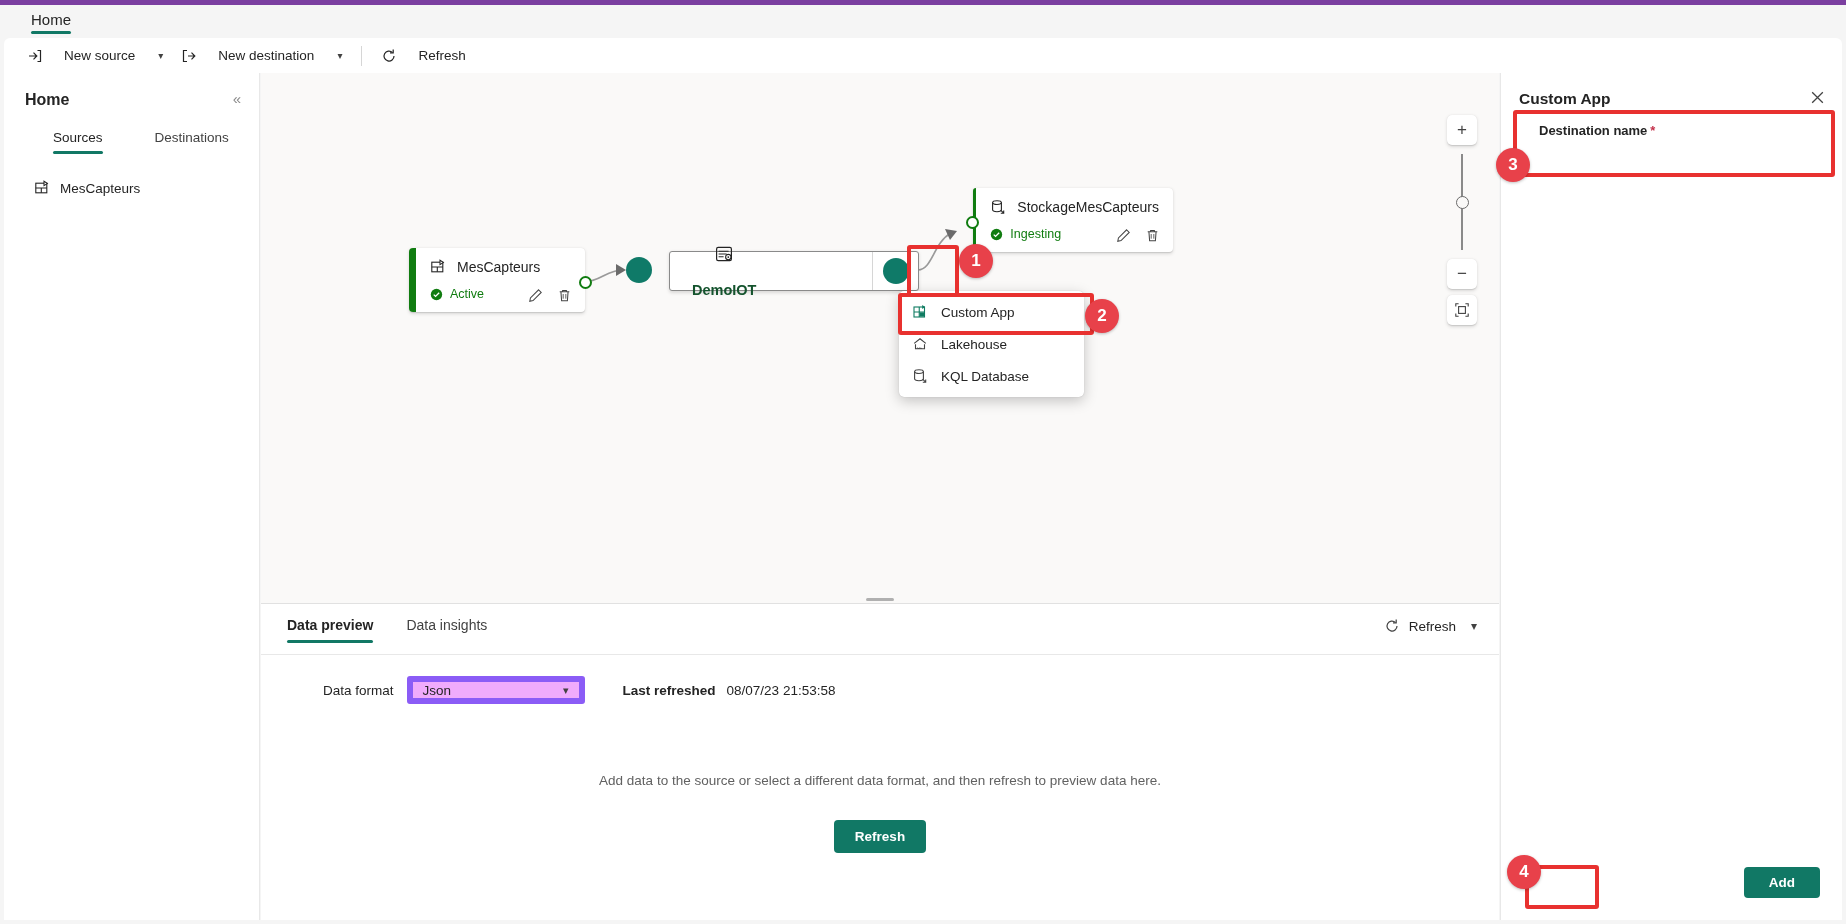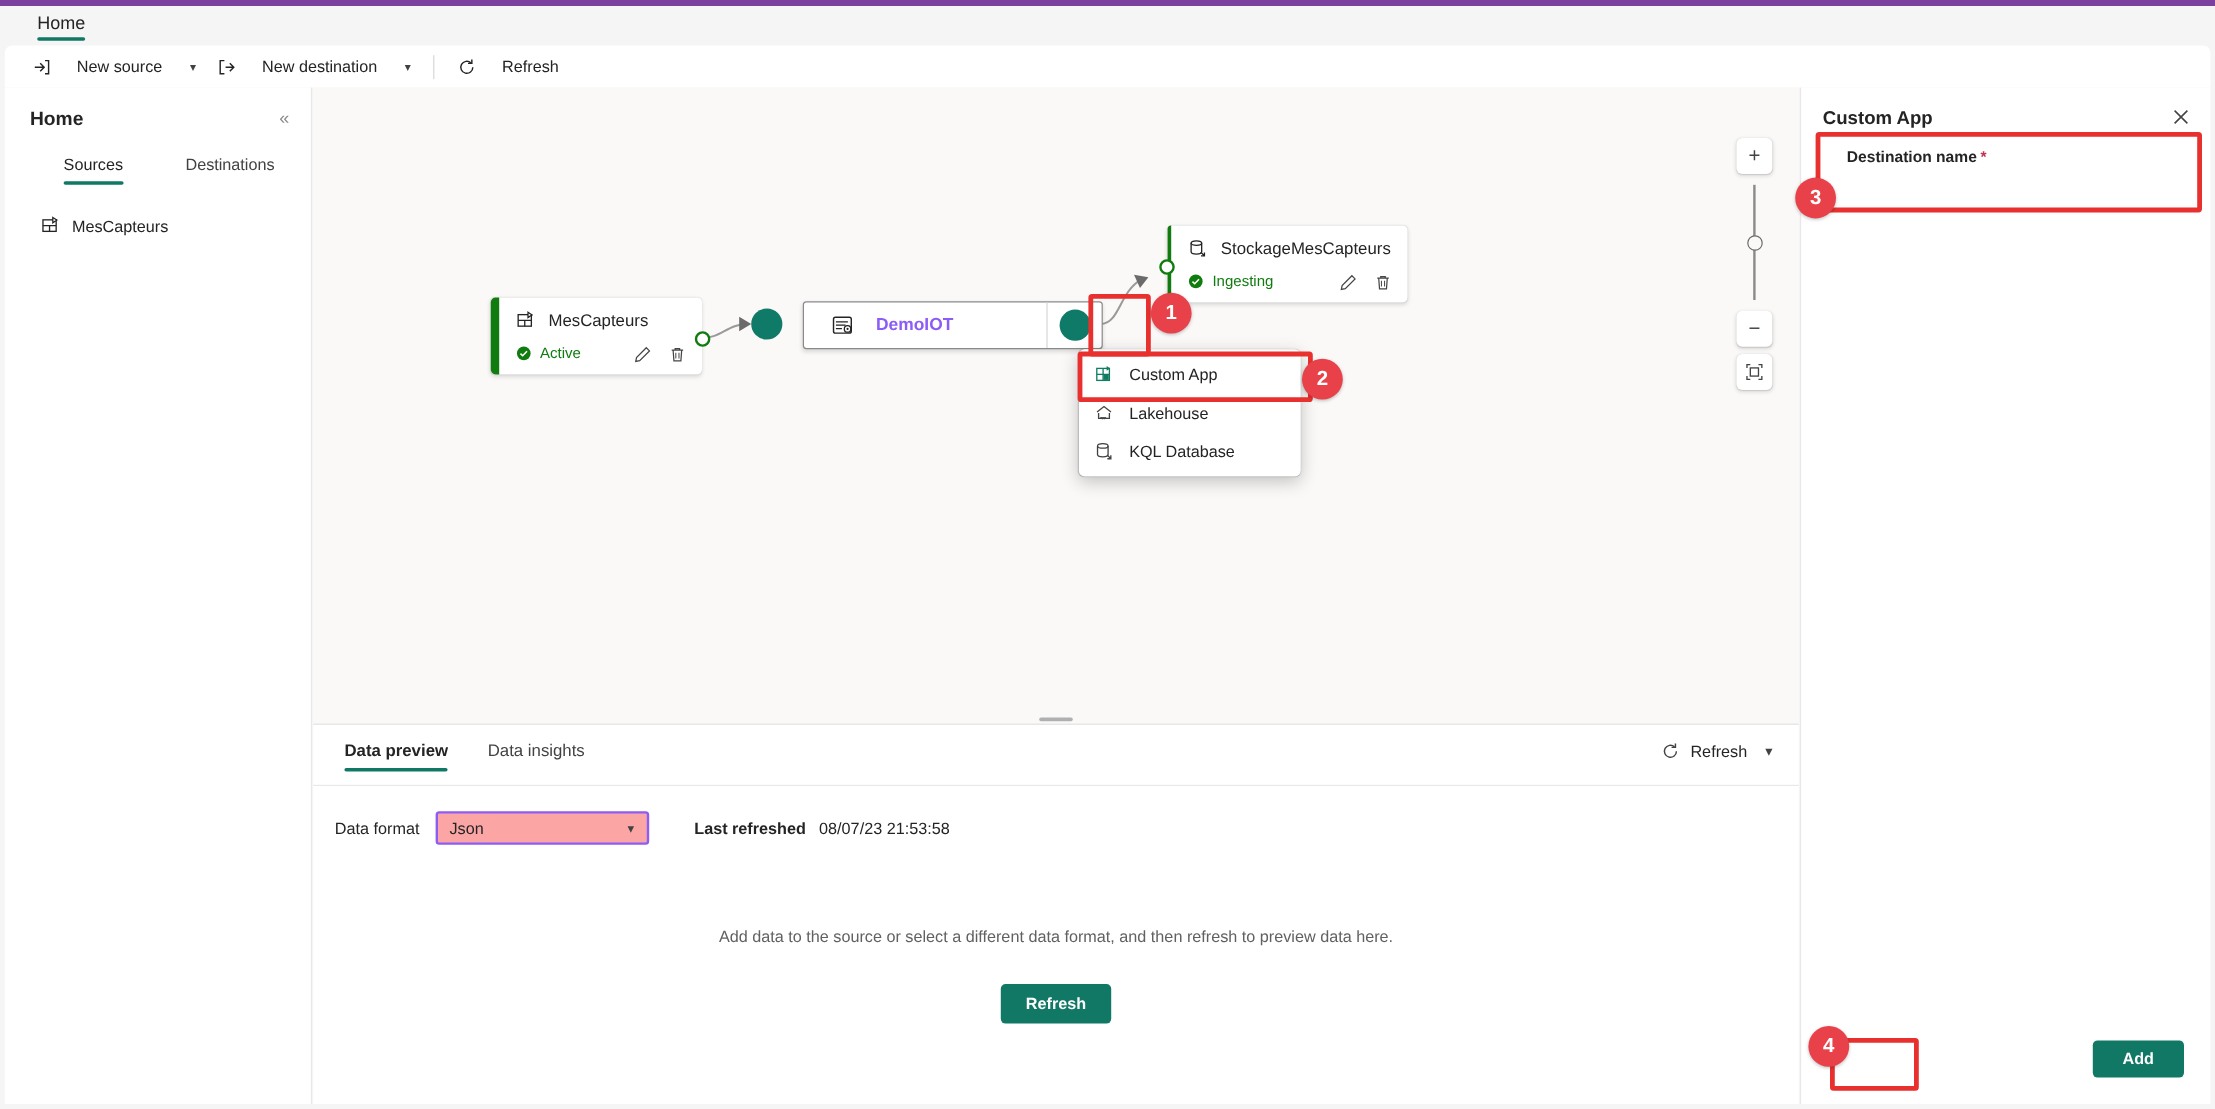--- a/index.html
+++ b/index.html
@@ -117,21 +117,21 @@
 
   
   .stream-node {
     position:absolute; background:#ffffff;
     border:1px solid #8a8a8a; border-radius:3px;
     box-shadow:0 1.6px 3.6px rgba(0,0,0,0.13);
     display:flex; align-items:center;
   }
   .stream-label {
     display:flex; align-items:center; gap:18px;
-    padding-left:22px; font-size:14.5px; font-weight:600; color:#8b5cf6;
+    padding-left:22px; font-size:14.5px; font-weight:600; color:#14532d;flex-direction:column;
   }
   .stream-plus-cell {
     position:absolute; right:0; top:0; bottom:0; width:46px;
     border-left:1px solid #d6d6d6;
     display:flex; align-items:center; justify-content:center;
   }
 
   .plus-circle {
     width:26px; height:26px; border-radius:50%;
     background:#0f7a68; display:flex; align-items:center; justify-content:center;
@@ -198,24 +198,24 @@
     height:3px; background:#117865; border-radius:2px;
   }
   .pv-refresh {
     position:absolute; right:22px; top:14px;
     display:flex; align-items:center; gap:9px;
     font-size:13.5px; color:#242424; cursor:pointer;
   }
   .pv-divider { position:absolute; left:0; right:0; top:50px; height:1px; background:#e8e8e8; }
 
   .pv-controls { position:absolute; left:18px; top:72px; display:flex; align-items:center; gap:13px; }
-  .lbl { font-size:13.5px; color:#242424; }
+  .lbl { font-size:13.5px; color:#242424;margin-left:44px; }
   .select-box {
     position:relative; width:178px; height:28px;
-    border:2px solid #8b5cf6; border-radius:3px; background:#fca5a5;
+    border:6px solid #8b5cf6; border-radius:3px; background:#f0abfc;
     display:flex; align-items:center; padding:0 10px;
     font-size:13.5px; color:#242424; cursor:pointer;
   }
   .select-box .caret { position:absolute; right:10px; font-size:11px; color:#424242; }
   .lastrefresh { display:flex; align-items:center; gap:11px; margin-left:25px; }
   .lastrefresh .k { font-size:13.5px; font-weight:600; color:#242424; }
   .lastrefresh .v { font-size:13.5px; color:#242424; }
 
   .empty { position:absolute; left:0; right:0; top:150px; text-align:center; }
   .empty-title { font-size:15.5px; font-weight:600; color:#242424; }

